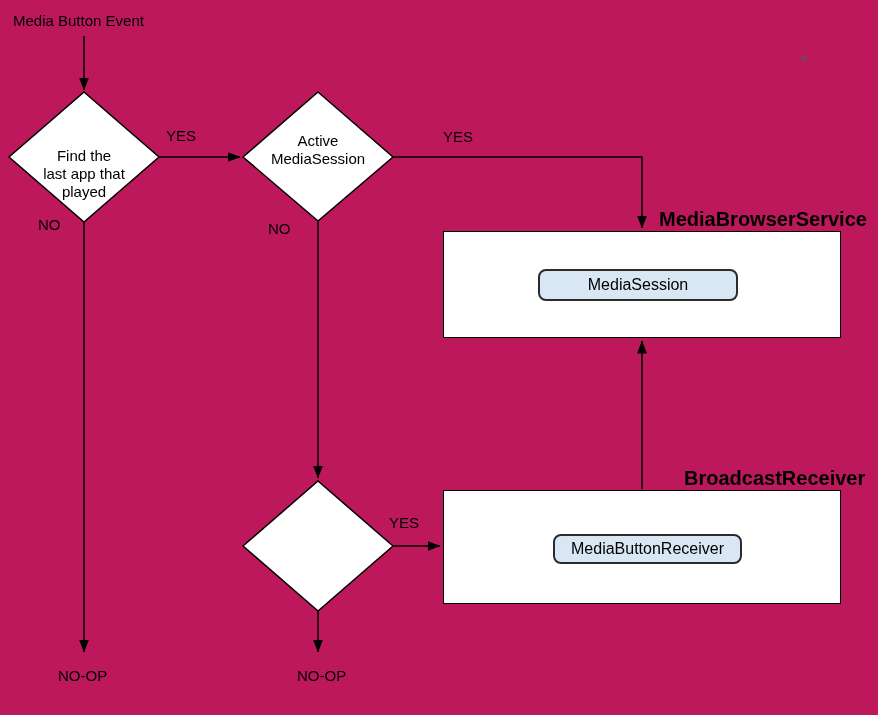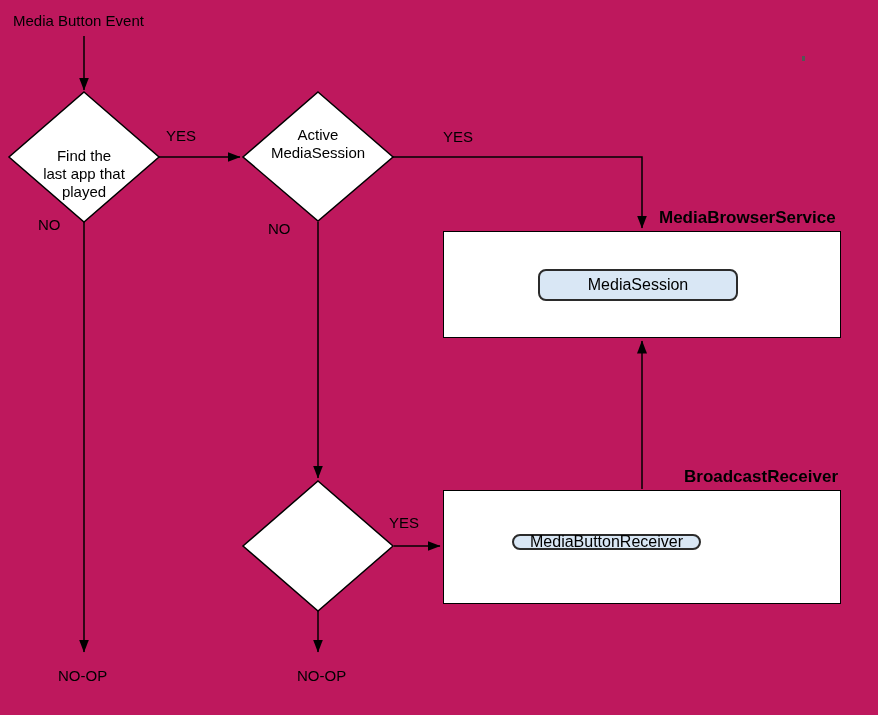--- a/index.html
+++ b/index.html
@@ -22,21 +22,21 @@
   .diamond-text {
     position: absolute;
     width: 150px;
     text-align: center;
     font-size: 15px;
     line-height: 18px;
     white-space: pre-line;
   }
   .box-title {
     position: absolute;
-    font-size: 17px;
+    font-size: 20px;
     font-weight: bold;
     white-space: pre;
   }
   .container-box {
     position: absolute;
     box-sizing: border-box;
     border: 1.5px solid #000000;
     background: #ffffff;
   }
   .node-pill {
@@ -90,35 +90,35 @@
     <polygon points="84,92 159,157 84,222 9,157" fill="#ffffff" stroke="#000000" stroke-width="1.5"></polygon>
     <polygon points="318,92 393,157 318,221 243,157" fill="#ffffff" stroke="#000000" stroke-width="1.5"></polygon>
     <polygon points="318,481 393,546 318,611 243,546" fill="#ffffff" stroke="#000000" stroke-width="1.5"></polygon>
   </svg>
 
   <div class="label" style="left:13px; top:13px;">Media Button Event</div>
 
   <div class="diamond-text" style="left:9px; top:147px;">Find the
 last app that
 played</div>
-  <div class="diamond-text" style="left:243px; top:126px;">Active
+  <div class="diamond-text" style="left:243px; top:132px;">Active
 MediaSession</div>
 
   <div class="label" style="left:166px; top:128px;">YES</div>
   <div class="label" style="left:38px; top:217px;">NO</div>
   <div class="label" style="left:443px; top:129px;">YES</div>
   <div class="label" style="left:268px; top:221px;">NO</div>
   <div class="label" style="left:389px; top:515px;">YES</div>
 
   <div class="label" style="left:58px; top:668px;">NO-OP</div>
   <div class="label" style="left:297px; top:668px;">NO-OP</div>
 
   <div class="box-title" style="left:659px; top:208px;">MediaBrowserService</div>
   <div class="container-box" style="left:443px; top:231px; width:398px; height:107px;"></div>
   <div class="node-pill" style="left:538px; top:269px; width:200px; height:32px;">MediaSession</div>
 
   <div class="box-title" style="left:684px; top:467px;">BroadcastReceiver</div>
   <div class="container-box" style="left:443px; top:490px; width:398px; height:114px;"></div>
-  <div class="node-pill" style="left:512px; top:534px; width:189px; height:16px;">MediaButtonReceiver</div>
+  <div class="node-pill" style="left:553px; top:534px; width:189px; height:30px;">MediaButtonReceiver</div>
 
   <div class="speck"></div>
 
 </div>
 
 </body></html>

